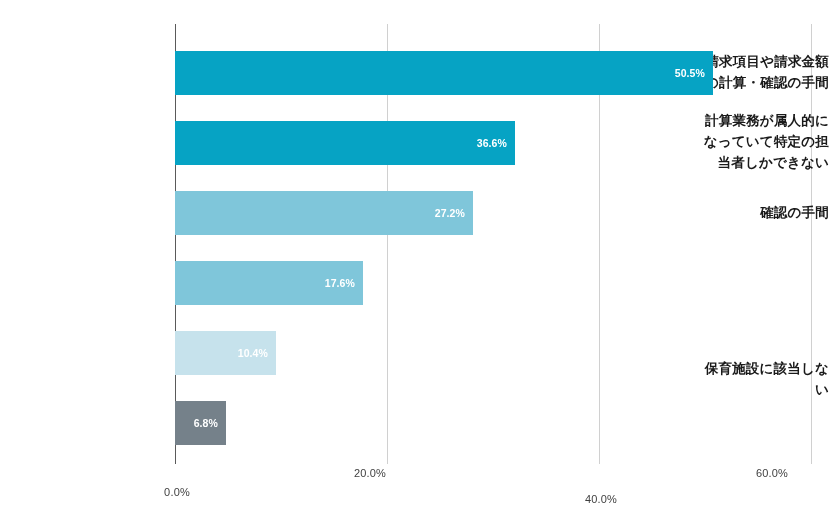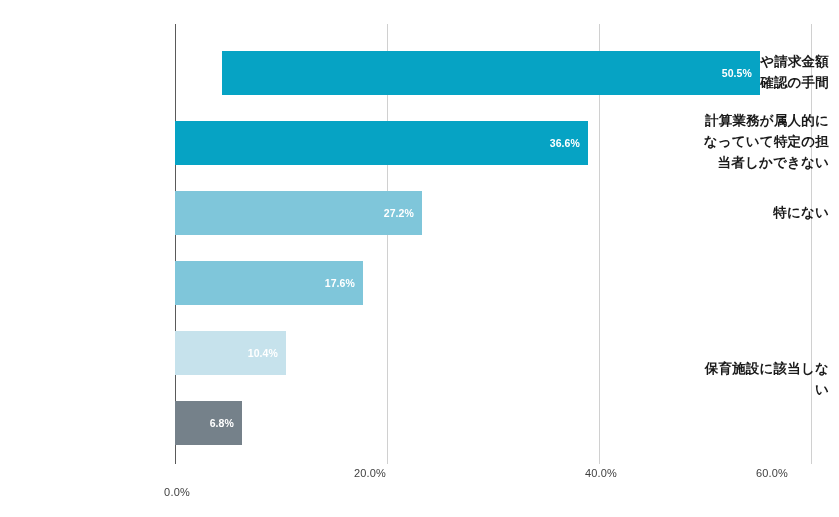--- a/index.html
+++ b/index.html
@@ -104,58 +104,58 @@
     <div class="gridline tick-extend" style="left:636px;"></div>
   </div>
 
   <div id="y-axis-line"></div>
 
   <div class="cat-label" style="top:51px;">請求項目や請求金額
 の計算・確認の手間</div>
   <div class="cat-label" style="top:110px;">計算業務が属人的に
 なっていて特定の担
 当者しかできない</div>
-  <div class="cat-label" style="top:202px;">特にない</div>
+  <div class="cat-label" style="top:202px;">確認の手間</div>
   <div class="cat-label" style="top:331px;margin-top:27px;">保育施設に該当しな
 い</div>
 
-  <div class="bar-row" style="top:51px; left:175px; width:538px;padding-left:47px;">
+  <div class="bar-row" style="top:51px; left:175px; width:538px;">
     <div class="bar" style="background:#06A3C4;">
       <span class="bar-value">50.5%</span>
     </div>
   </div>
 
-  <div class="bar-row" style="top:121px; left:175px; width:413px;">
+  <div class="bar-row" style="top:121px; left:175px; width:340px;">
     <div class="bar" style="background:#06A3C4;">
       <span class="bar-value">36.6%</span>
     </div>
   </div>
 
-  <div class="bar-row" style="top:191px; left:175px; width:247px;border-radius:9px;">
+  <div class="bar-row" style="top:191px; left:175px; width:298px;border-radius:9px;">
     <div class="bar" style="background:#7FC6DA;">
       <span class="bar-value">27.2%</span>
     </div>
   </div>
 
   <div class="bar-row" style="top:261px; left:175px; width:188px;">
     <div class="bar" style="background:#7FC6DA;">
       <span class="bar-value">17.6%</span>
     </div>
   </div>
 
-  <div class="bar-row" style="top:331px; left:175px; width:111px;">
+  <div class="bar-row" style="top:331px; left:175px; width:101px;">
     <div class="bar" style="background:#C6E2EC;">
       <span class="bar-value">10.4%</span>
     </div>
   </div>
 
-  <div class="bar-row" style="top:401px; left:175px; width:67px;">
+  <div class="bar-row" style="top:401px; left:175px; width:51px;">
     <div class="bar" style="background:#75818A;">
       <span class="bar-value">6.8%</span>
     </div>
   </div>
 
   <div class="xtick-label" style="left:177px;margin-top:19px;">0.0%</div>
   <div class="xtick-label" style="left:370px;">20.0%</div>
-  <div class="xtick-label" style="left:601px;">40.0%</div>
+  <div class="xtick-label" style="left:601px;margin-top:26px;">40.0%</div>
   <div class="xtick-label" style="left:772px;">60.0%</div>
 
 </div>
 
 </body></html>

